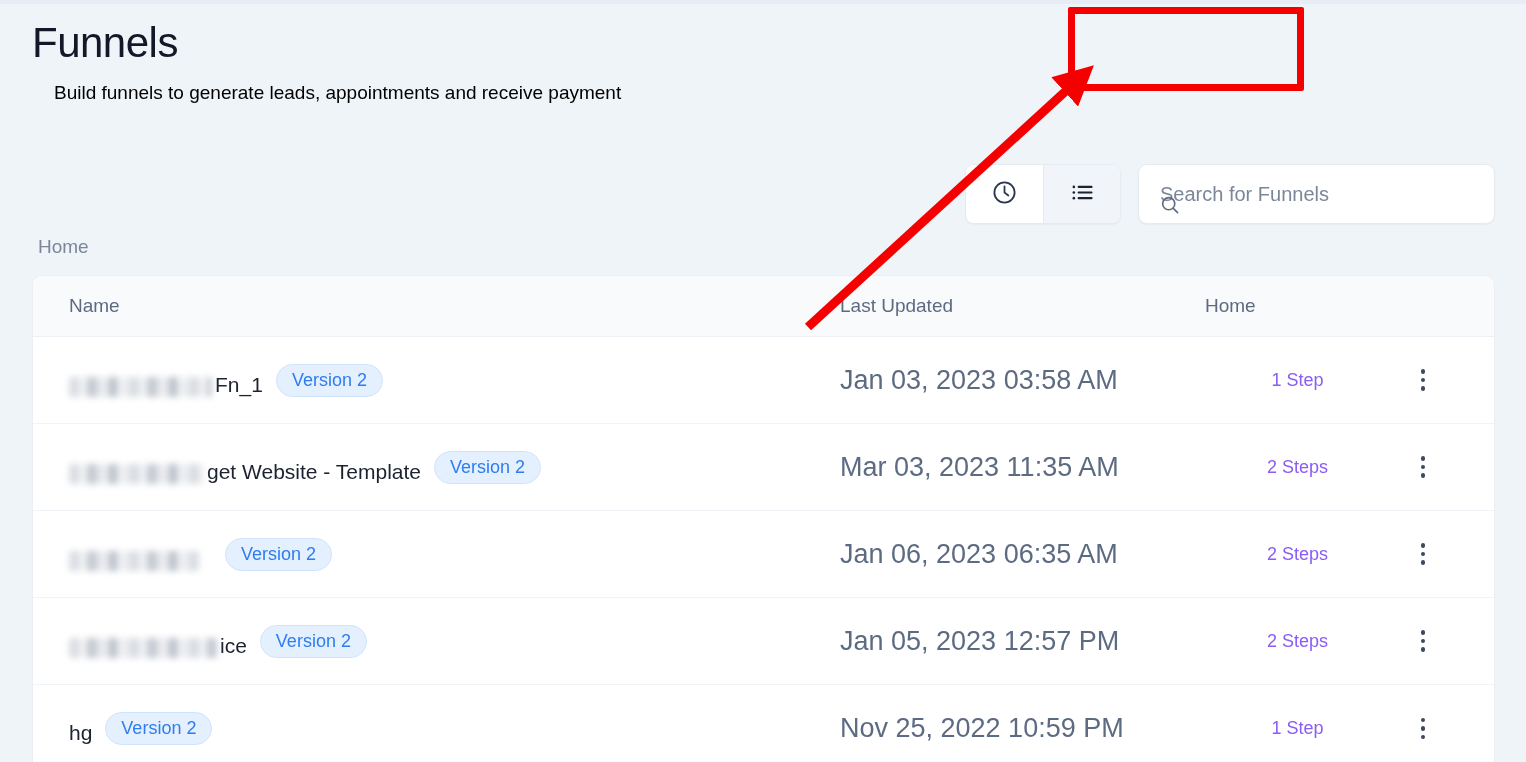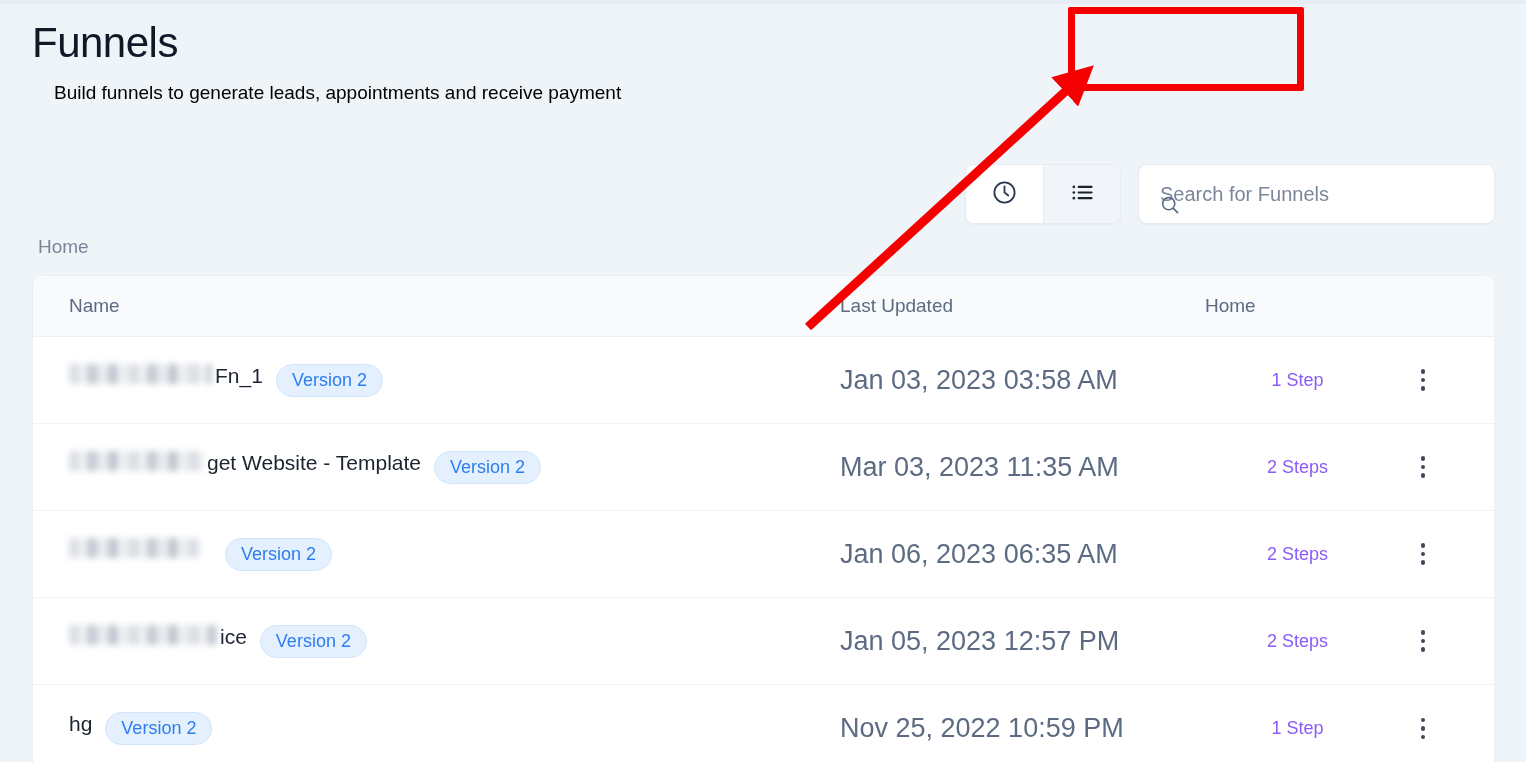--- a/index.html
+++ b/index.html
@@ -206,21 +206,21 @@
     display: flex;
     align-items: center;
     height: 87px;
     background: #ffffff;
     border-bottom: 1px solid #f0f3f7;
   }
   .table-row:last-child { border-bottom: none; }
 
   .name-cell {
     display: flex;
-    align-items: flex-start;
+    align-items: flex-end;
     gap: 13px;
     padding-left: 36px;
     width: 807px;
   }
   .blur-chunk {
     display: inline-block;
     height: 20px;
     border-radius: 2px;
     background:
       repeating-linear-gradient(90deg,

